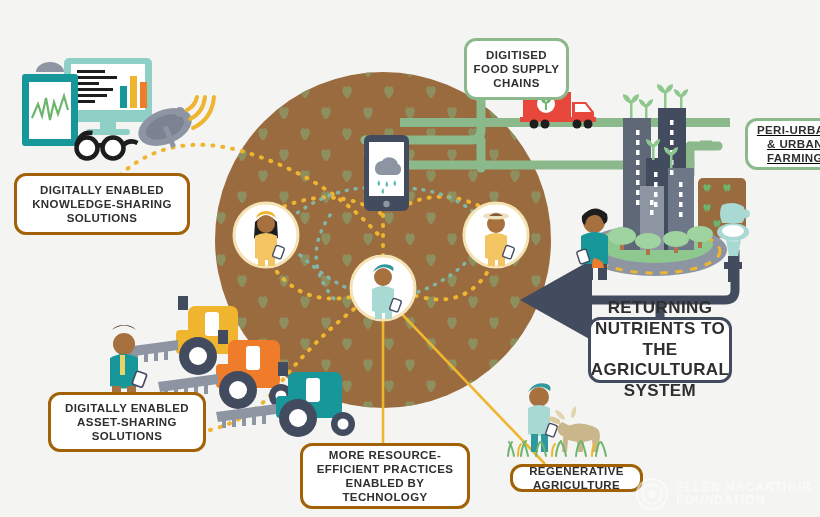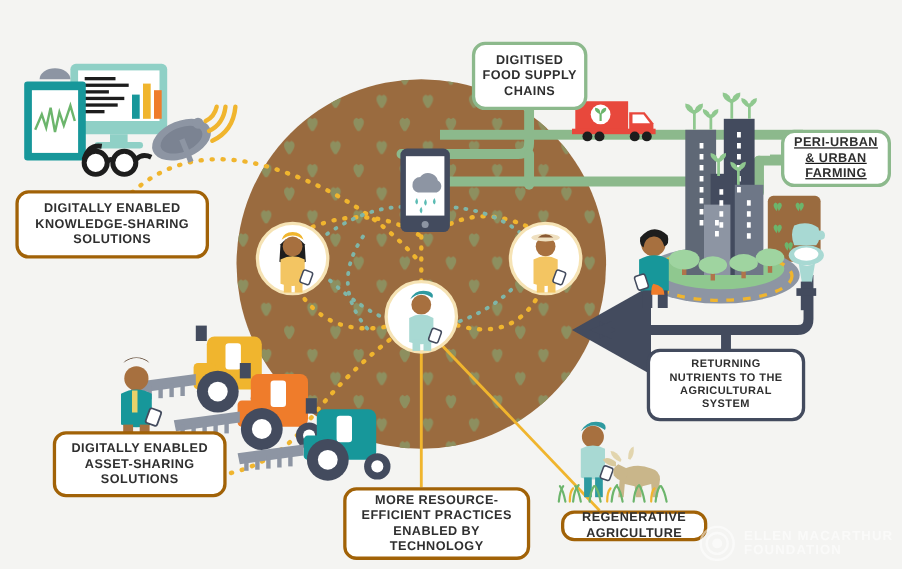--- a/index.html
+++ b/index.html
@@ -24,37 +24,37 @@
   }
   .callout span{
     display:block;
     font-weight:bold;
     color:#2f2f2f;
     letter-spacing:0.4px;
     line-height:1.22;
     white-space:pre-line;
   }
   .c-yellow{border:3px solid #a16207;}
-  .c-green{border:3px solid #8cb98c;}
+  .c-green{border:3px solid #8cb98c;margin-left:35px;}
   .c-navy{border:3px solid #434b5e;}
 
   #cal-knowledge{left:14px;top:173px;width:176px;height:62px;}
   #cal-knowledge span{font-size:11.5px;}
   #cal-asset{left:48px;top:392px;width:158px;height:60px;}
   #cal-asset span{font-size:11.5px;}
-  #cal-resource{left:300px;top:443px;width:170px;height:66px;margin-left:12px;}
+  #cal-resource{left:300px;top:443px;width:170px;height:66px;}
   #cal-resource span{font-size:11.5px;}
   #cal-regen{left:510px;top:464px;width:133px;height:28px;}
   #cal-regen span{font-size:11.5px;}
   #cal-digitised{left:429px;top:38px;width:105px;height:62px;}
   #cal-digitised span{font-size:11.5px;}
   #cal-peri{left:710px;top:118px;width:100px;height:52px;text-decoration:underline;}
   #cal-peri span{font-size:11.5px;}
   #cal-returning{left:588px;top:317px;width:144px;height:66px;}
-  #cal-returning span{font-size:10px;}
+  #cal-returning span{font-size:17px;}
 
   #watermark{
     position:absolute;right:8px;bottom:6px;
     display:flex;align-items:center;gap:7px;
     z-index:40;opacity:.55;
   }
   #watermark .wm-text{
     font-size:12px;font-weight:bold;color:#ffffff;
     line-height:1.05;letter-spacing:1px;
   }

